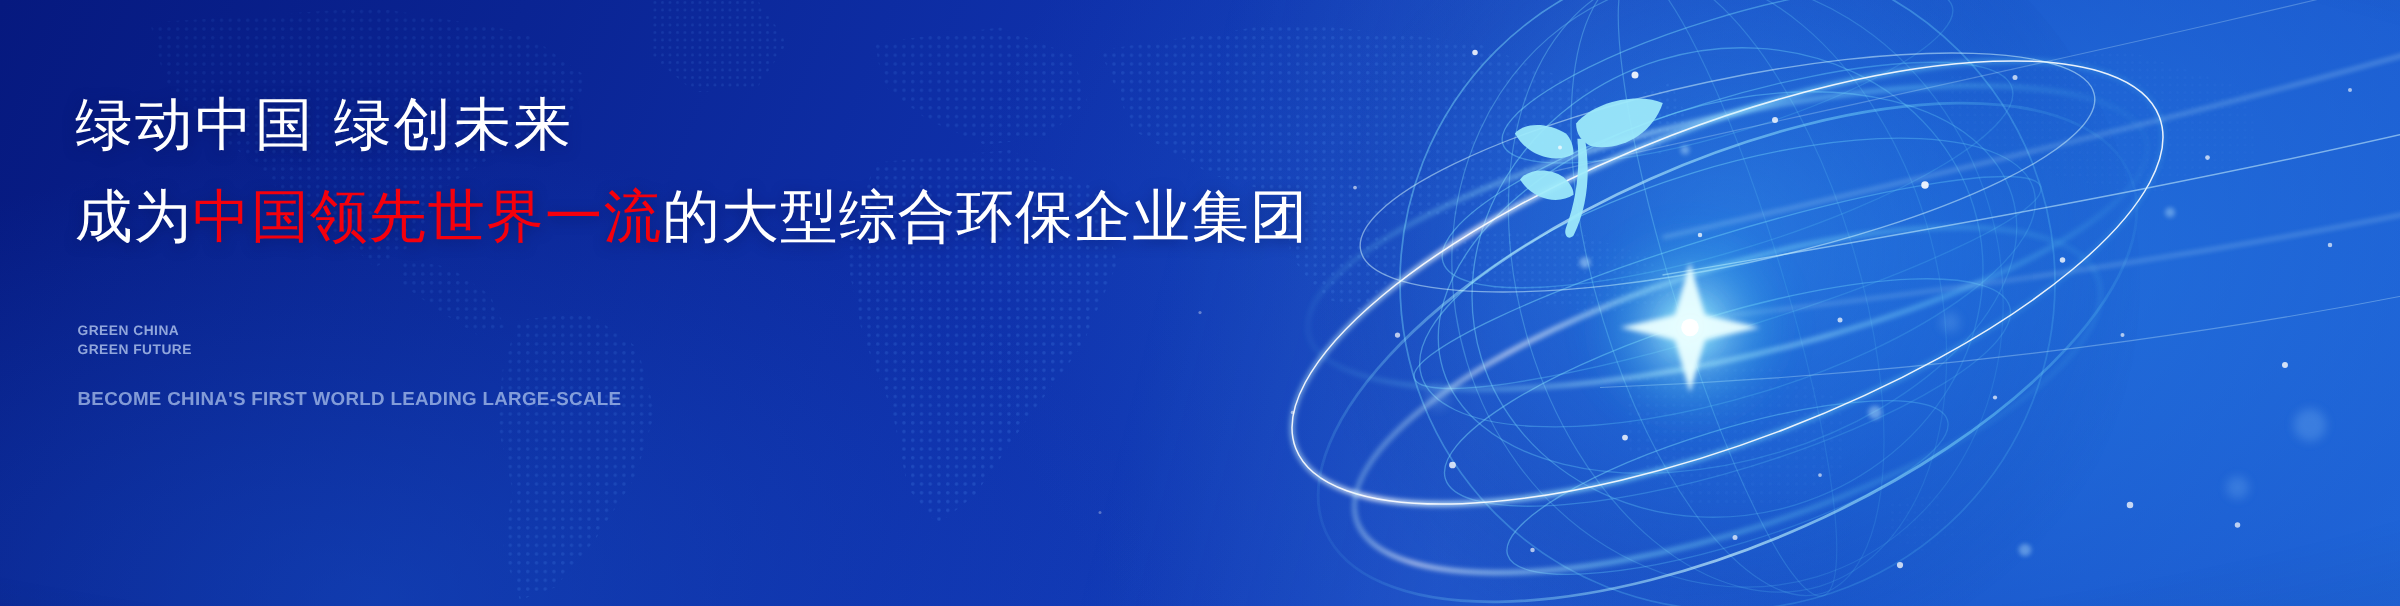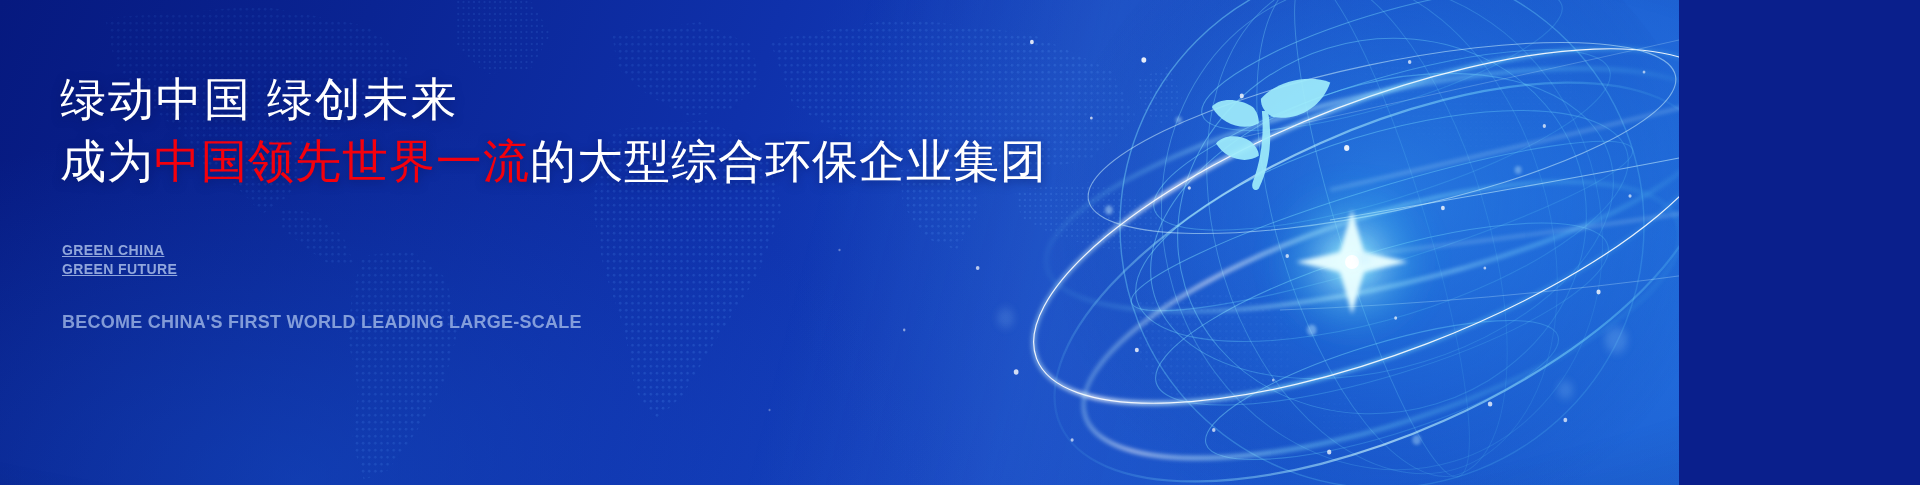--- a/index.html
+++ b/index.html
@@ -6,21 +6,21 @@
   * { margin:0; padding:0; box-sizing:border-box; }
   html,body{
     width:1920px; height:485px; overflow:hidden;
     background:#0a1f8c;
     font-family:"Liberation Sans","DejaVu Sans",sans-serif;
   }
 
   
   #banner{
     position:relative;
-    width:1679px; height:485px;
+    width:1920px; height:485px;
     overflow:hidden;
     background:
       radial-gradient(ellipse 1100px 700px at 1560px 200px, rgba(40,130,230,.55) 0%, rgba(30,95,200,.25) 42%, rgba(0,0,0,0) 72%),
       radial-gradient(ellipse 900px 520px at 300px 480px, rgba(24,86,205,.45) 0%, rgba(10,40,150,0) 70%),
       linear-gradient(112deg, #06197f 0%, #0a2493 20%, #0f31ab 42%, #1443c0 62%, #1a57cf 80%, #1f66dc 100%);
   }
 
   
   .map{
     position:absolute; inset:0;
@@ -69,43 +69,42 @@
     letter-spacing:2px;
     text-shadow:0 2px 10px rgba(0,20,90,.55);
     white-space:nowrap;
   }
   .headline2{
     font-size:46px;
     line-height:1.2;
     color:#ffffff;
     font-weight:400;
     letter-spacing:1px;
-    margin-top:8px;
+    margin-top:20px;
     text-shadow:0 2px 10px rgba(0,20,90,.55);
     white-space:nowrap;
   }
   .hl-red{ color:#f5000c; }
 
   .slogan-en{
     position:absolute;
-    left:62px; top:241px;
-    font-size:14px;
+    left:62px; top:258px;
+    font-size:11px;
     font-weight:bold;
     line-height:1.35;
     letter-spacing:.4px;
     color:rgba(183,203,240,.78);
     text-transform:uppercase;
-    text-decoration:underline;
   }
   .slogan-en span{ display:block; }
 
   .desc-en{
     position:absolute;
     left:62px; top:310px;
-    font-size:18px;
+    font-size:15px;
     font-weight:bold;
     line-height:1.35;
     letter-spacing:.25px;
     color:rgba(176,198,238,.72);
     text-transform:uppercase;
   }
   .desc-en span{ display:block; }
 </style>
 </head>
 <body>

